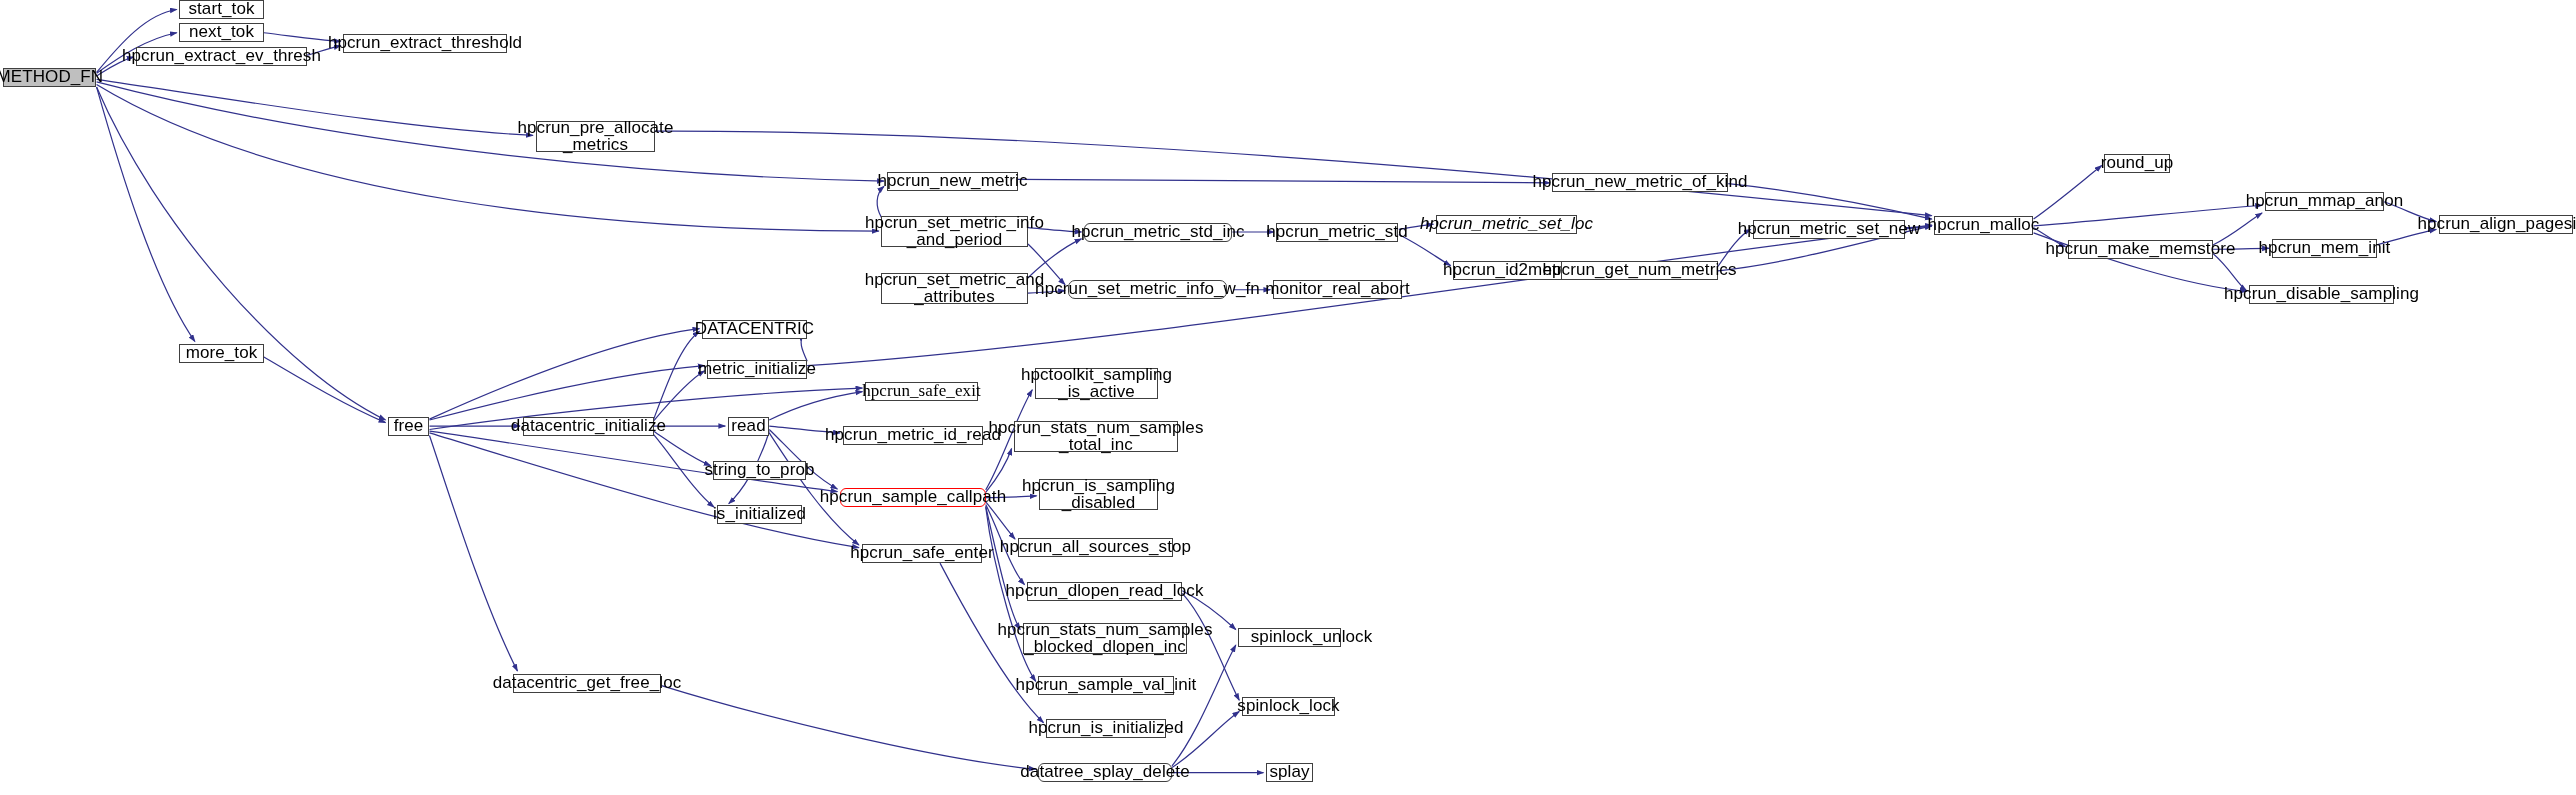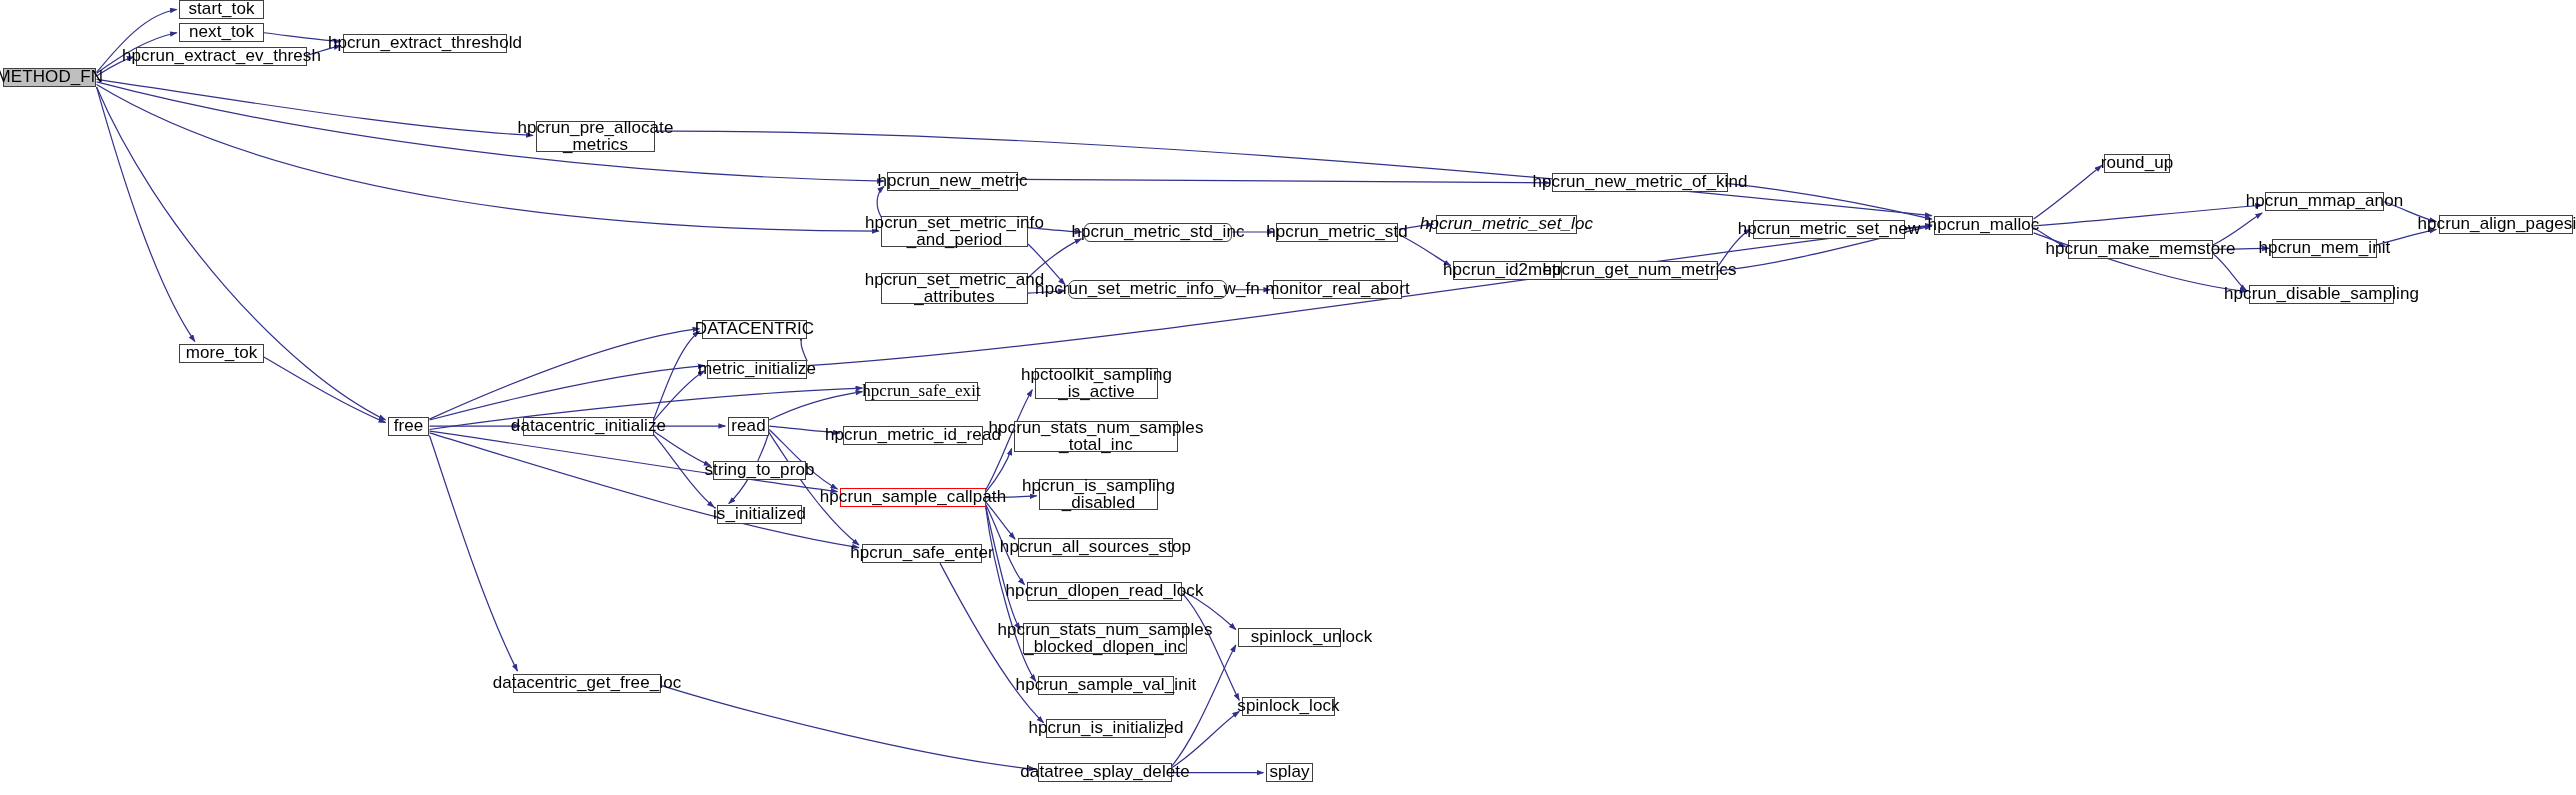--- a/index.html
+++ b/index.html
@@ -41,20 +41,21 @@
     z-index: 5;
   }
   .node.root {
     background: #bfbfbf;
     border-color: #404040;
   }
   .node.highlight {
     border-color: #ff0000;
     border-width: 0.9px;
     background: #ffffff;
+    border-radius: 6px;
   }
 </style>
 </head>
 <body>
 
 <div id="canvas">
   <svg id="edges" viewBox="0 0 2987 923">
     <defs>
       <marker id="arrow" markerWidth="10" markerHeight="10" refX="8" refY="3.2" orient="auto" markerUnits="userSpaceOnUse">
         <path d="M0,0 L9,3.2 L0,6.4 z" fill="#31318c"></path>
@@ -178,20 +179,20 @@
       <div class="node" style="left: 1014px; top: 421px; width: 164px; height: 31px;">hpcrun_stats_num_samples
 _total_inc</div>
       <div class="node" style="left: 1039px; top: 479px; width: 119px; height: 31px;">hpcrun_is_sampling
 _disabled</div>
       <div class="node" style="left: 1018px; top: 538px; width: 155px; height: 19px;">hpcrun_all_sources_stop</div>
       <div class="node" style="left: 1027px; top: 582px; width: 155px; height: 19px;">hpcrun_dlopen_read_lock</div>
       <div class="node" style="left: 1023px; top: 623px; width: 164px; height: 31px;">hpcrun_stats_num_samples
 _blocked_dlopen_inc</div>
       <div class="node" style="left: 1038px; top: 676px; width: 136px; height: 19px;">hpcrun_sample_val_init</div>
       <div class="node" style="left: 1046px; top: 719px; width: 120px; height: 19px;">hpcrun_is_initialized</div>
-      <div class="node" style="left: 1038px; top: 763px; width: 134px; height: 19px;">datatree_splay_delete</div>
+      <div class="node" style="left: 1038px; top: 763px; width: 134px; height: 19px; border-radius: 6px;">datatree_splay_delete</div>
       <div class="node" style="left: 1238px; top: 628px; width: 103px; height: 19px; padding-left: 44px;">spinlock_unlock</div>
       <div class="node" style="left: 1242px; top: 697px; width: 93px; height: 19px;">spinlock_lock</div>
       <div class="node" style="left: 1266px; top: 763px; width: 47px; height: 19px;">splay</div>
       <div class="node" style="left: 513px; top: 674px; width: 148px; height: 19px;">datacentric_get_free_loc</div>
     </div>
 </div>
 
 
 </body></html>

